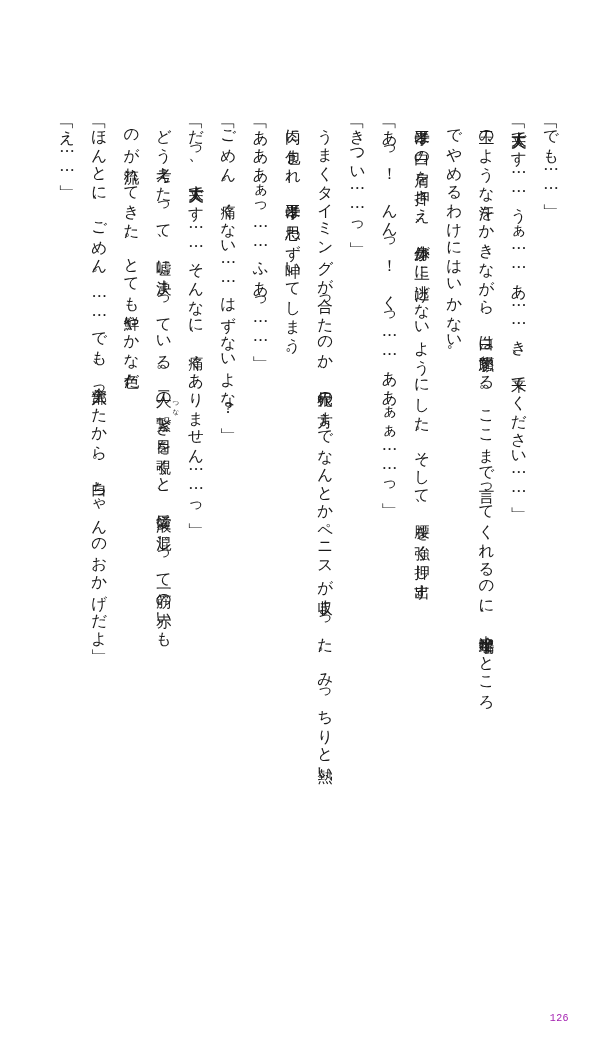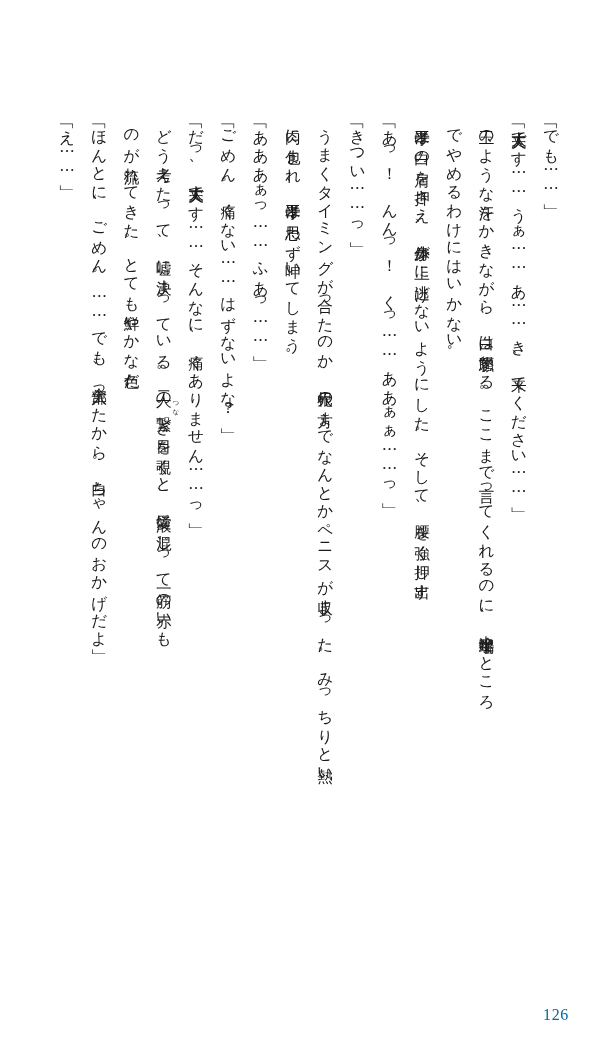--- a/index.html
+++ b/index.html
@@ -62,24 +62,24 @@
   ruby rt {
     font-size: 0.42em;
     letter-spacing: 0;
     line-height: 1;
   }
 
   #page-number {
     position: absolute;
     right: 44px;
     bottom: 26px;
-    font-size: 16px;
-    font-family: Liberation Serif, serif;
+    font-size: 10px;
+    font-family: Liberation Mono, monospace;
     letter-spacing: 0.04em;
-    color: #0369a1;
+    color: #a21caf;
   }
 </style>
 </head>
 <body>
 
 <div id="page">
 
   <div id="text-block">
     <p class="para">「でも……」</p>
     <p class="para">「大丈夫です……うぁ……あ……き、来てください……」</p>

